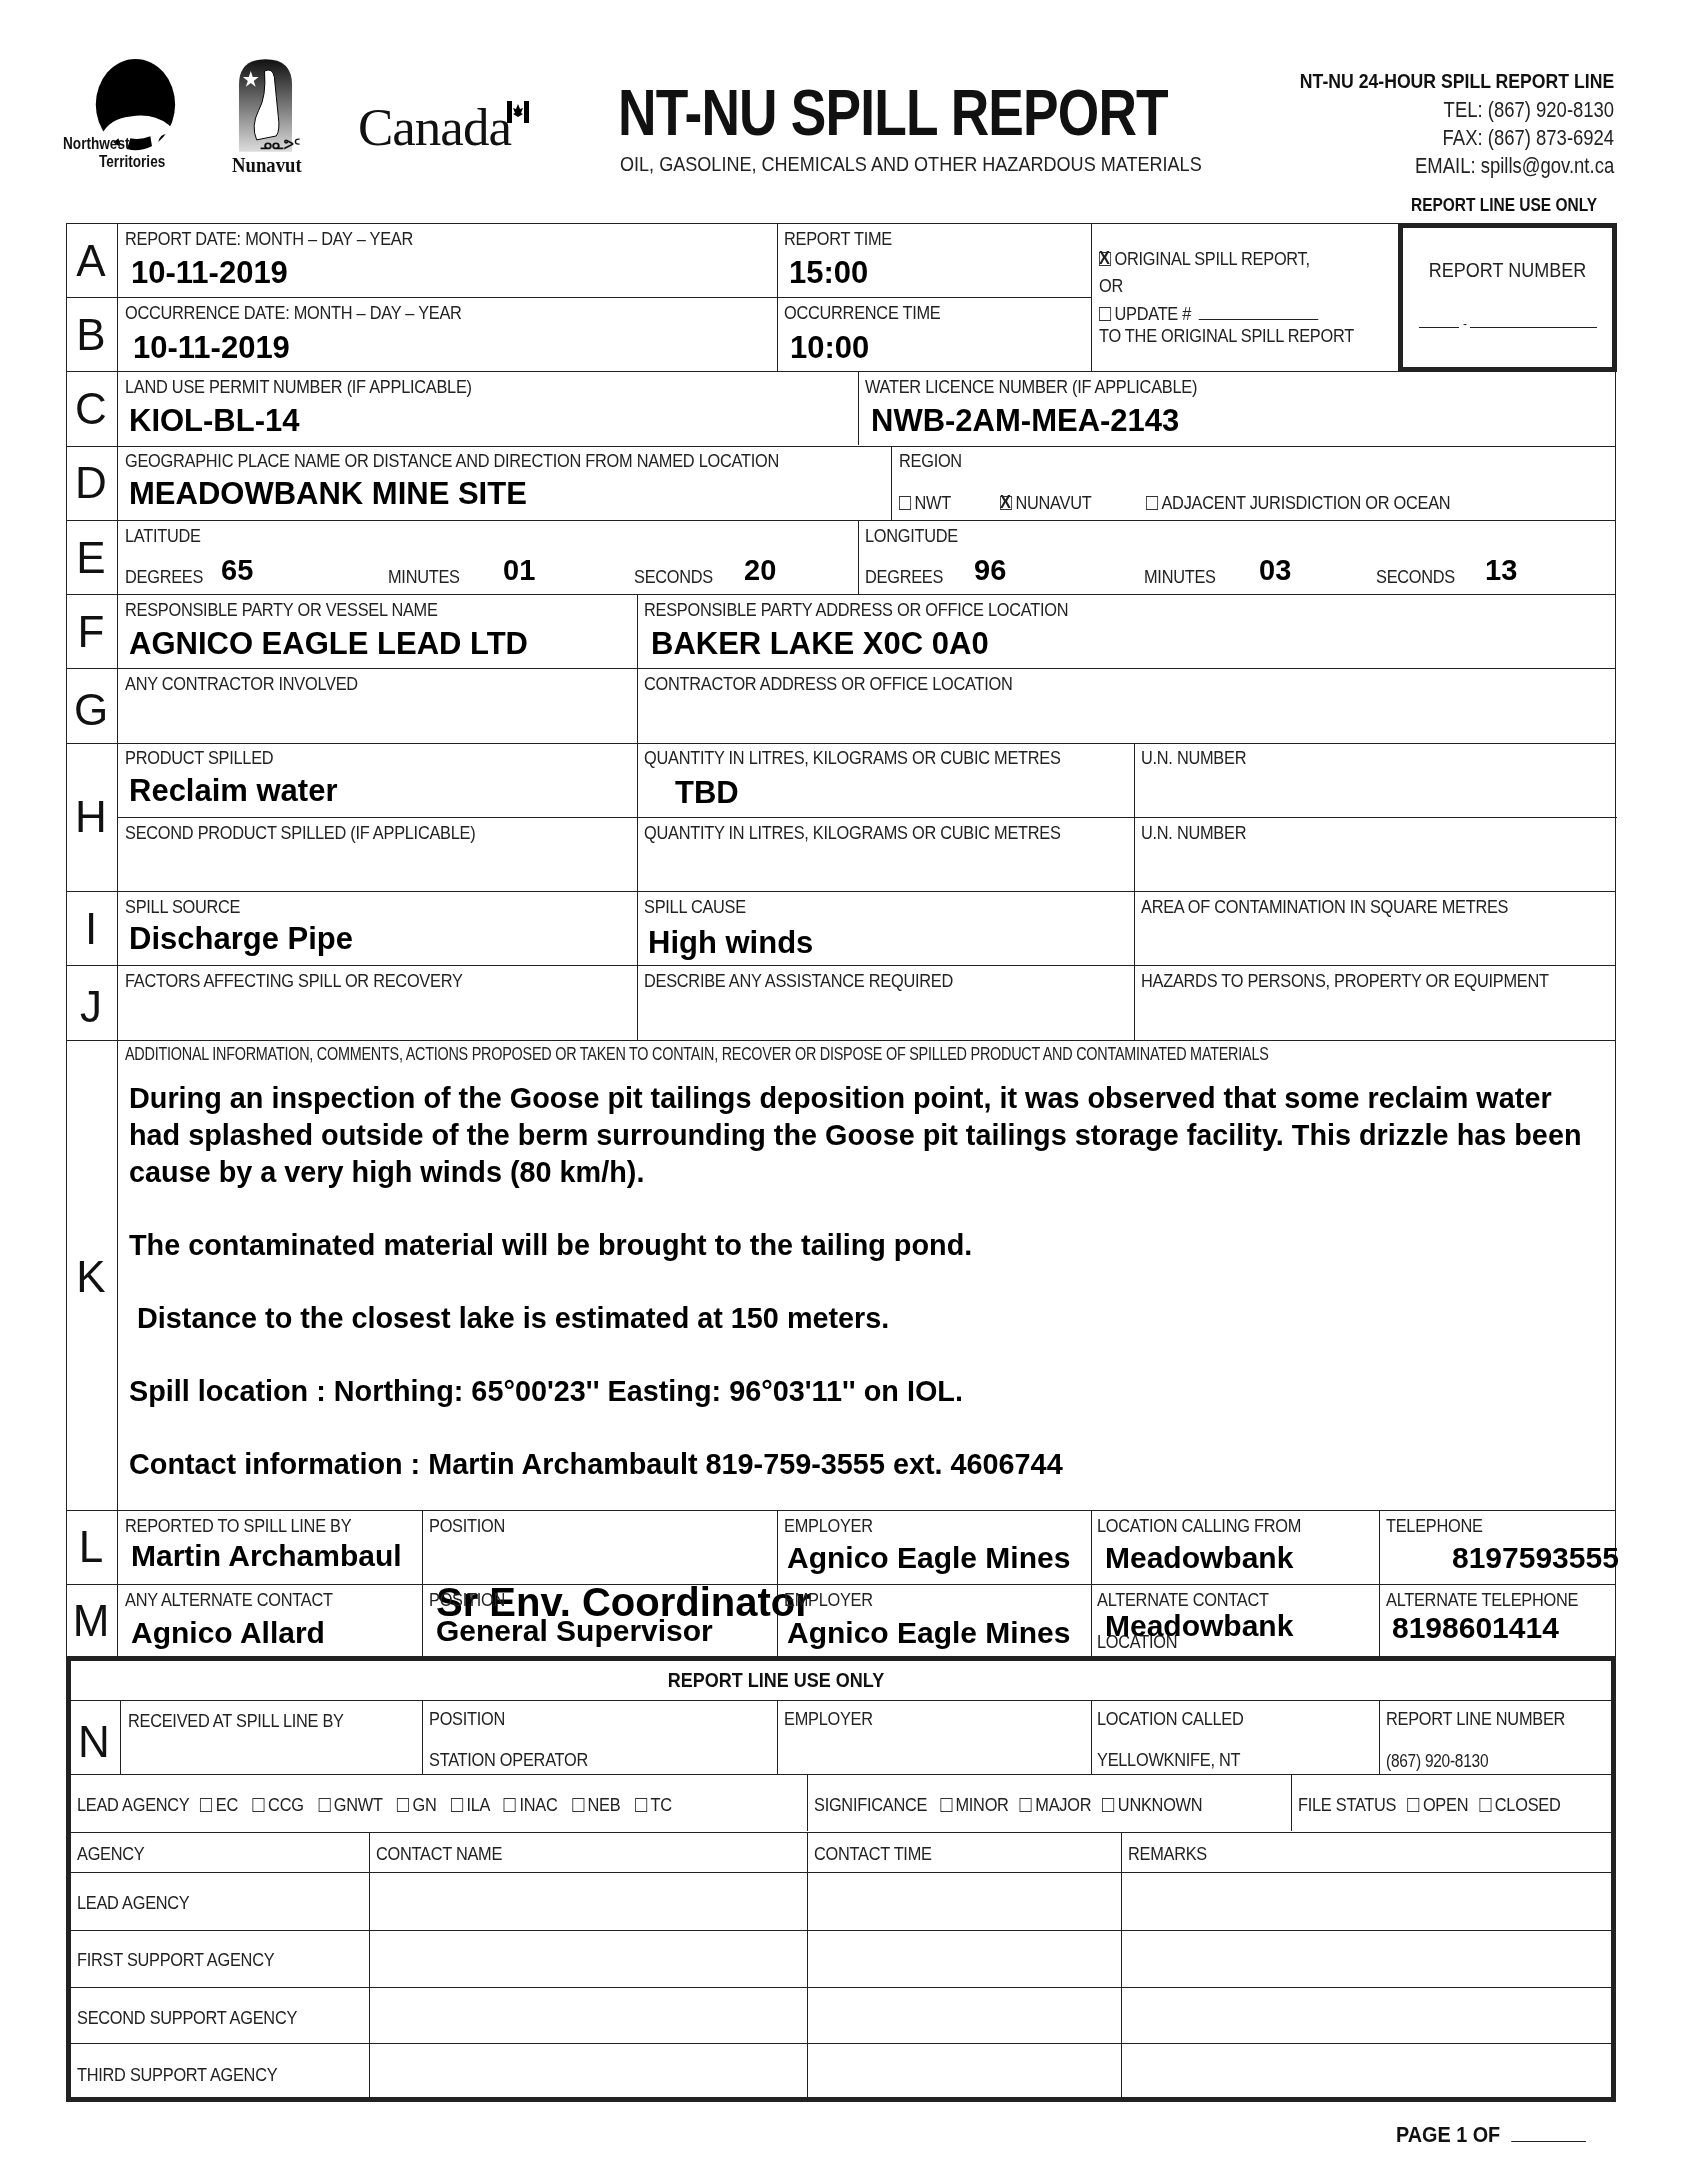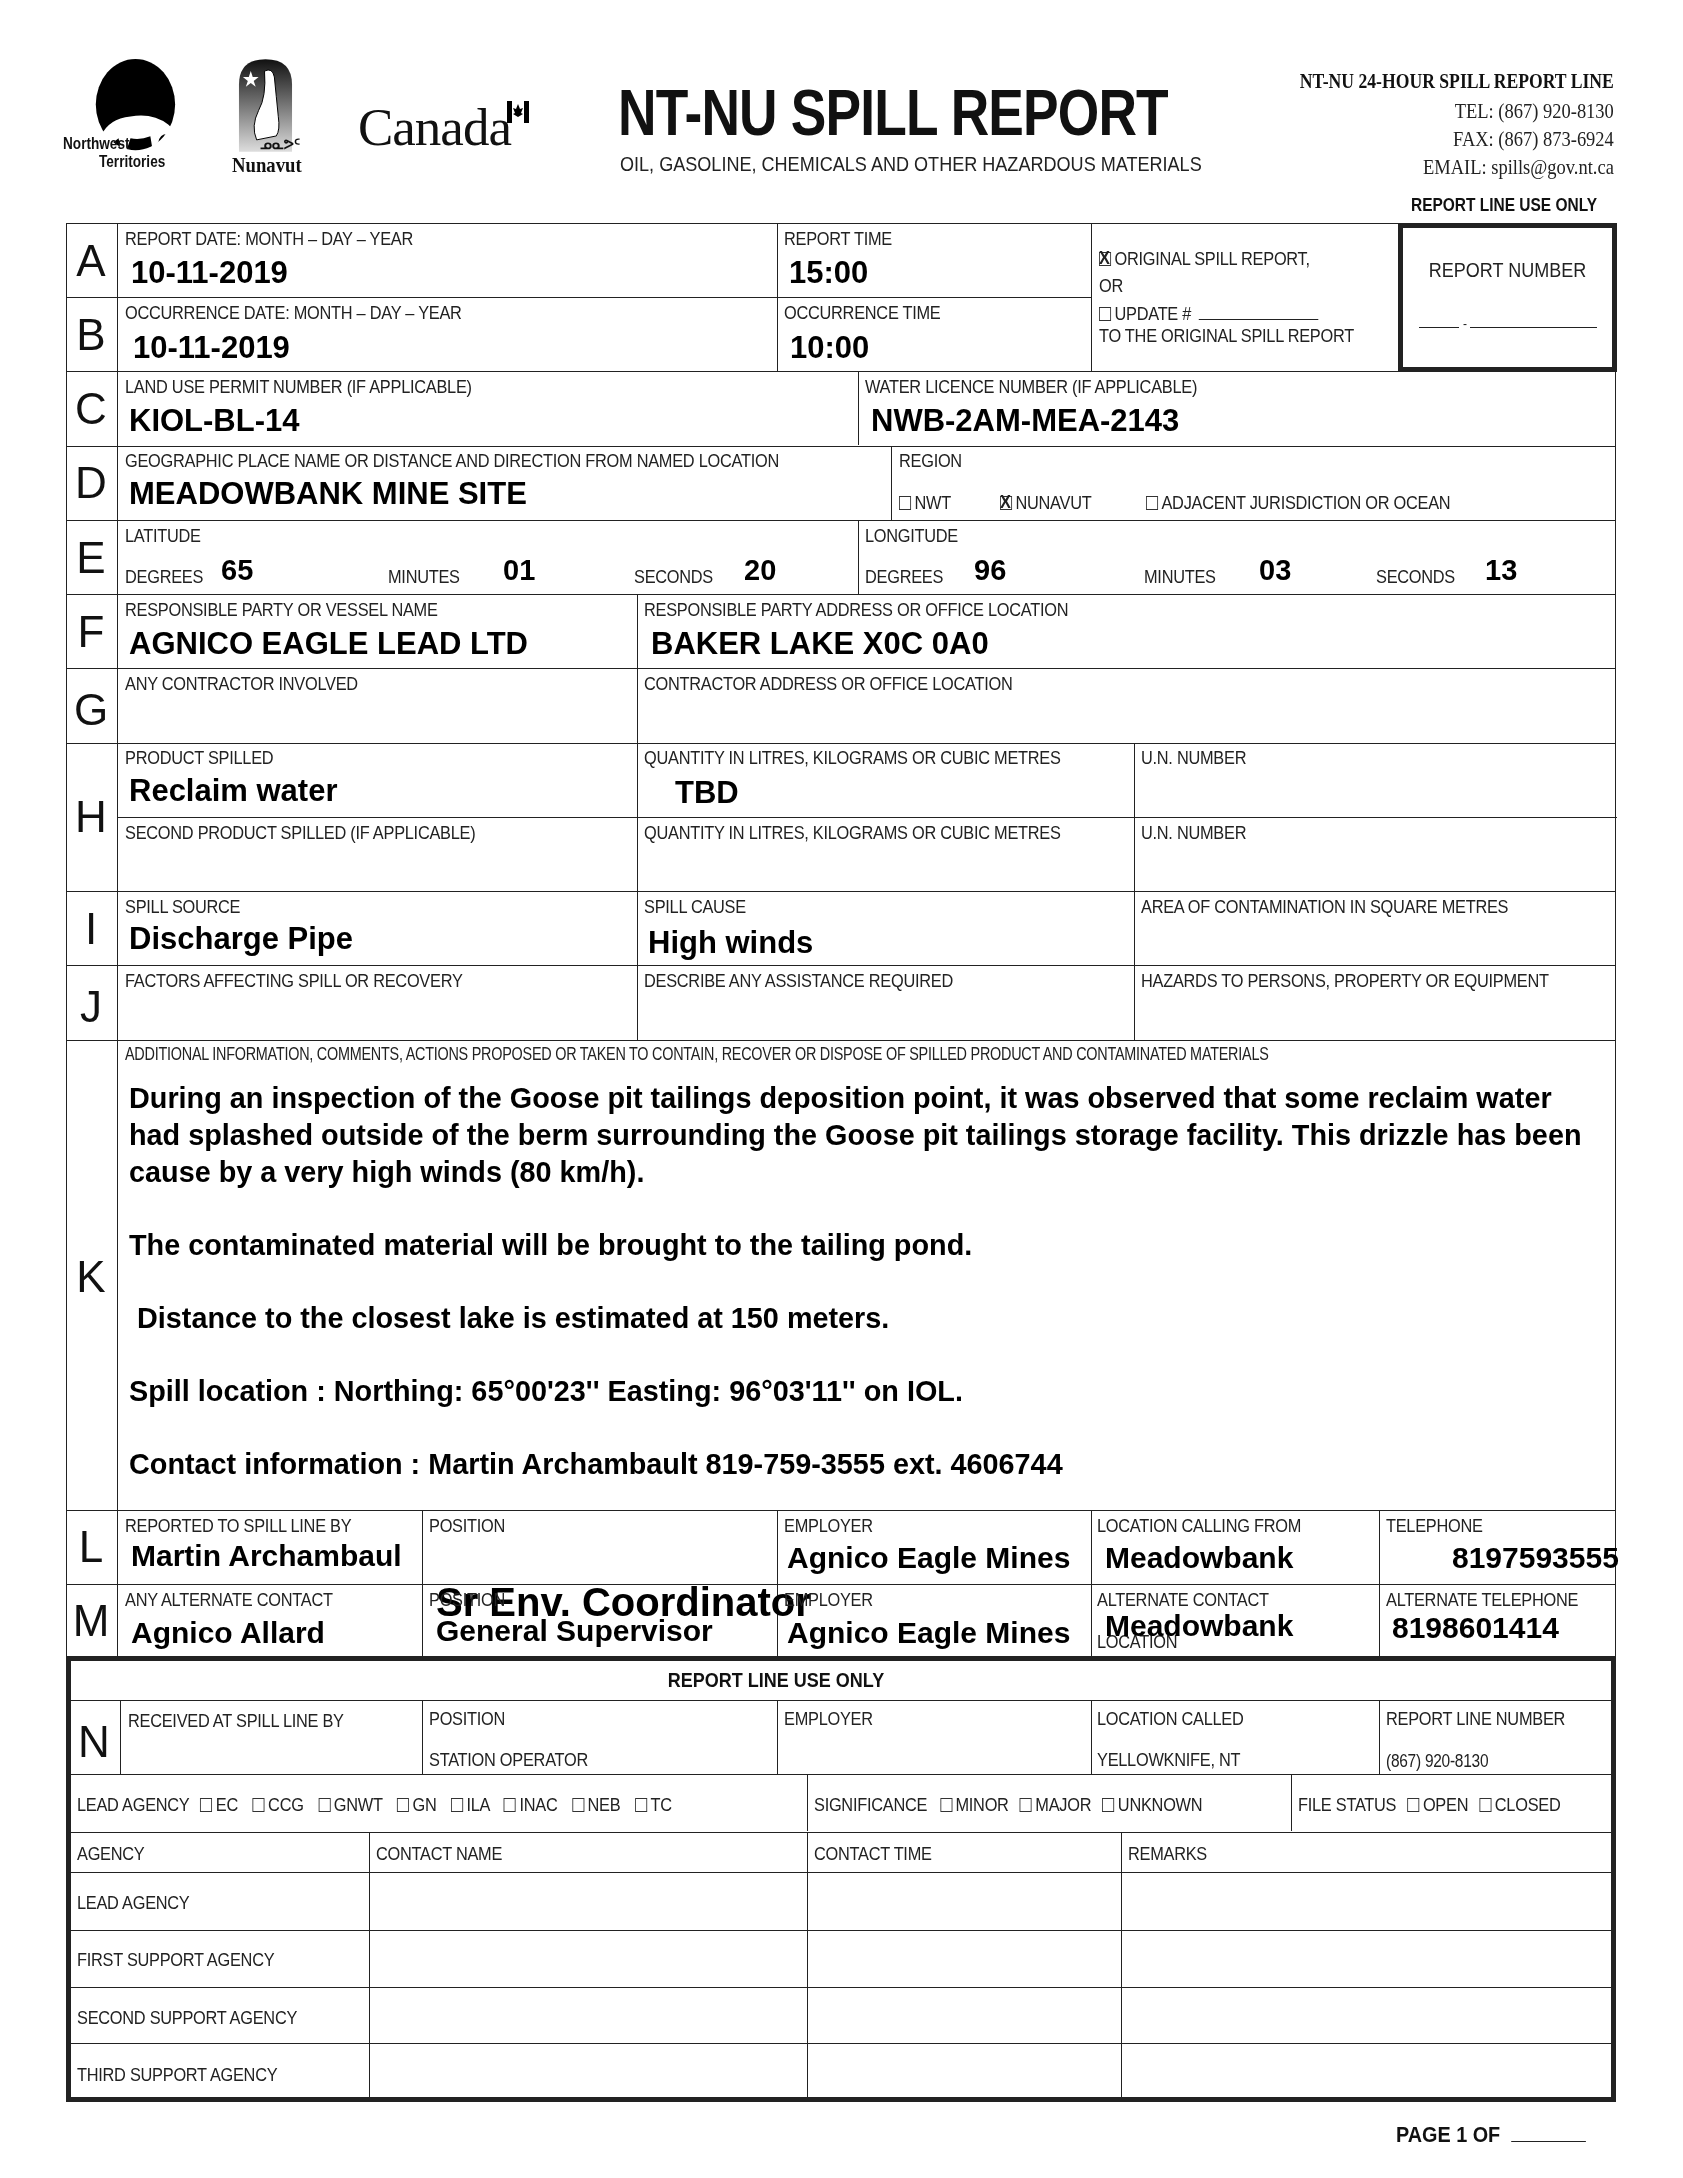--- a/index.html
+++ b/index.html
@@ -8,21 +8,21 @@
   .lbl { font-family:"Liberation Sans", sans-serif; font-size:19px; color:#222; letter-spacing:-0.3px; white-space:nowrap; transform:scaleX(0.86); transform-origin:left top; }
   .val { font-family:"Liberation Sans", sans-serif; font-weight:bold; font-size:31px; color:#000; white-space:nowrap; }
   .letter { font-family:"Liberation Sans", sans-serif; font-size:44px; color:#111; width:50px; text-align:center; }
   .hline { position:absolute; height:0; border-top:1.5px solid #222; }
   .vline { position:absolute; width:0; border-left:1.5px solid #222; }
   .cb { display:inline-block; width:12px; height:12px; border:1px solid #333; margin-right:4px; vertical-align:-1px; position:relative; }
   .cb.checked::after { content:"X"; position:absolute; left:-1px; top:-6px; font-weight:bold; font-size:19px; font-family:"Liberation Sans", sans-serif; }
   
   .title { font-family:"Liberation Sans", sans-serif; font-weight:bold; font-size:65px; letter-spacing:-1px; transform:scaleX(0.82); transform-origin:left top; white-space:nowrap; }
   .subtitle { font-size:21px; transform:scaleX(0.86); transform-origin:left top; white-space:nowrap; color:#222; }
-  .hotline { text-align:right; white-space:nowrap;font-family:Liberation Serif, serif; }
+  .hotline { text-align:right; white-space:nowrap; }
   .hotline .h1 { font-weight:bold; font-size:21px; transform:scaleX(0.84); transform-origin:right top; }
   .hotline .hx { font-size:22px; transform:scaleX(0.84); transform-origin:right top; color:#222; }
   .outer { position:absolute; left:66px; top:223px; width:1550px; height:1436px; border:1.5px solid #222; box-sizing:border-box; }
   .thickbox { position:absolute; border:5px solid #222; box-sizing:border-box; }
   .para { font-weight:bold; font-size:30px; line-height:37px; color:#000; transform:scaleX(0.96); transform-origin:left top; }
   .small { font-size:18px; }
 </style>
 </head>
 <body>
 

